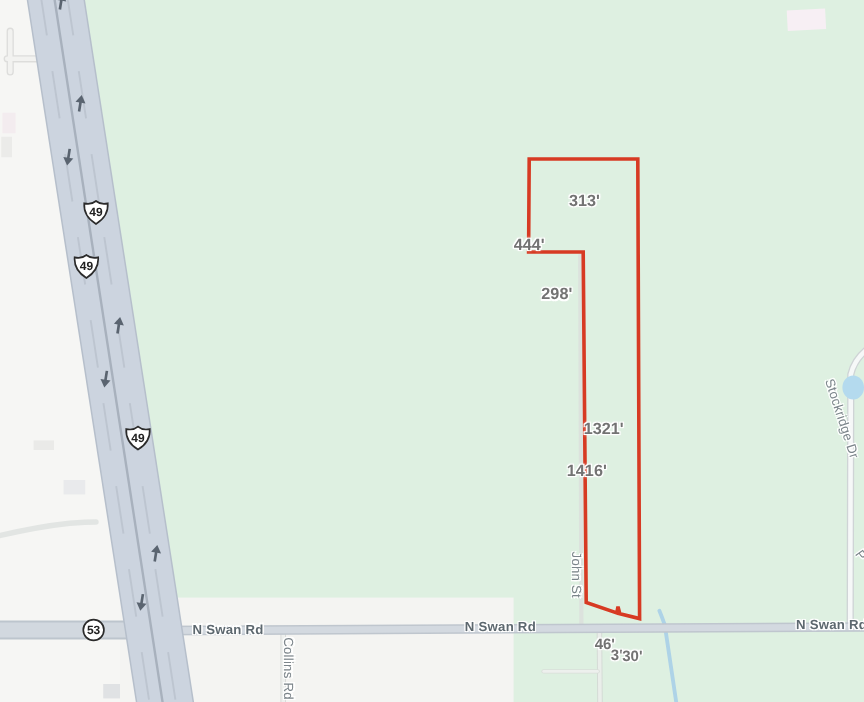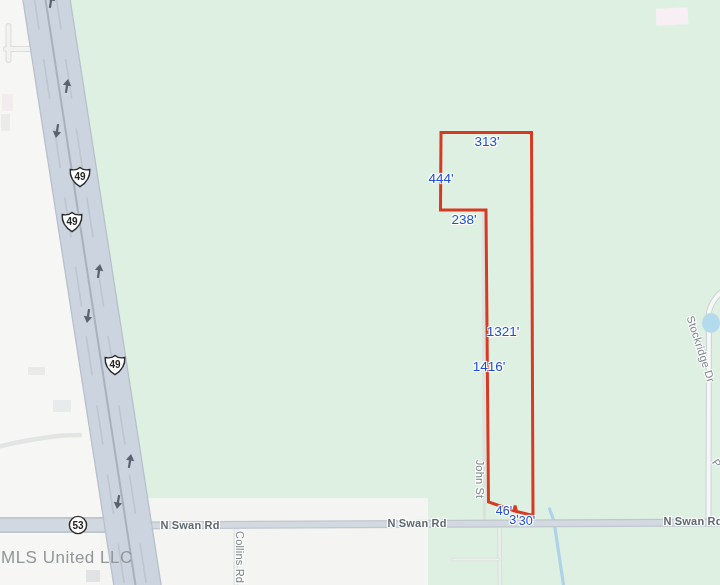--- a/index.html
+++ b/index.html
@@ -11,24 +11,25 @@
   #basemap{position:absolute;left:0;top:0;}
   .maplabel{
     position:absolute;white-space:nowrap;color:#5d686f;
     font-size:11px;font-weight:700;letter-spacing:.2px;
     text-shadow:-1px -1px 0 #fff,1px -1px 0 #fff,-1px 1px 0 #fff,1px 1px 0 #fff,0 0 2px #fff;
     transform:translate(-50%,-50%);
   }
   .maplabel.minor{color:#7b848a;font-weight:400;}
   .vert{writing-mode:vertical-rl;}
   .dim{
-    position:absolute;white-space:nowrap;color:#1d4ed8;
-    font-size:13.5px;font-weight:400;
+    position:absolute;white-space:nowrap;color:#737373;
+    font-size:13.5px;font-weight:700;
     text-shadow:-1px -1px 0 #fff,1px -1px 0 #fff,-1px 1px 0 #fff,1px 1px 0 #fff,0 0 3px #fff,0 0 3px #fff;
     transform:translate(-50%,-50%);
+    margin-top:26px;
   }
   .dim.small{font-size:12.5px;}
   .shield{position:absolute;transform:translate(-50%,-50%);}
   .shield svg{display:block;}
   .shield text{
     font-family:"Liberation Sans",sans-serif;font-size:10px;font-weight:700;fill:#222;
   }
   #watermark{
     position:absolute;left:1px;top:548px;
     font-size:17px;color:#92969a;letter-spacing:.5px;
@@ -158,22 +159,21 @@
   <div class="maplabel" style="left:190px;top:525px;">N Swan Rd</div>
   <div class="maplabel" style="left:417px;top:523px;">N Swan Rd</div>
   <div class="maplabel" style="left:693px;top:521px;">N Swan Rd</div>
   <div class="maplabel minor vert" style="left:240px;top:531px;transform:translateX(-50%);">Collins Rd</div>
   <div class="maplabel minor vert" style="left:480px;top:479px;transform:translate(-50%,-50%);">John St</div>
   <div class="maplabel minor" style="left:701px;top:349px;transform:translate(-50%,-50%) rotate(72deg);">Stockridge Dr</div>
   <div class="maplabel minor" style="left:717px;top:463px;transform:translate(-50%,-50%) rotate(55deg);">P</div>
 
   <div class="dim" style="left:487px;top:141px;">313'</div>
   <div class="dim" style="left:441px;top:178px;">444'</div>
-  <div class="dim" style="left:464px;top:219px;">238'</div>
+  <div class="dim" style="left:464px;top:219px;">298'</div>
   <div class="dim" style="left:503px;top:331px;">1321'</div>
   <div class="dim" style="left:489px;top:366px;">1416'</div>
   <div class="dim small" style="left:504px;top:511px;">46'</div>
   <div class="dim small" style="left:514px;top:520px;">3'</div>
   <div class="dim small" style="left:527px;top:521px;">30'</div>
 
-  <div id="watermark">MLS United LLC</div>
 
 </div>
 
 </body></html>

